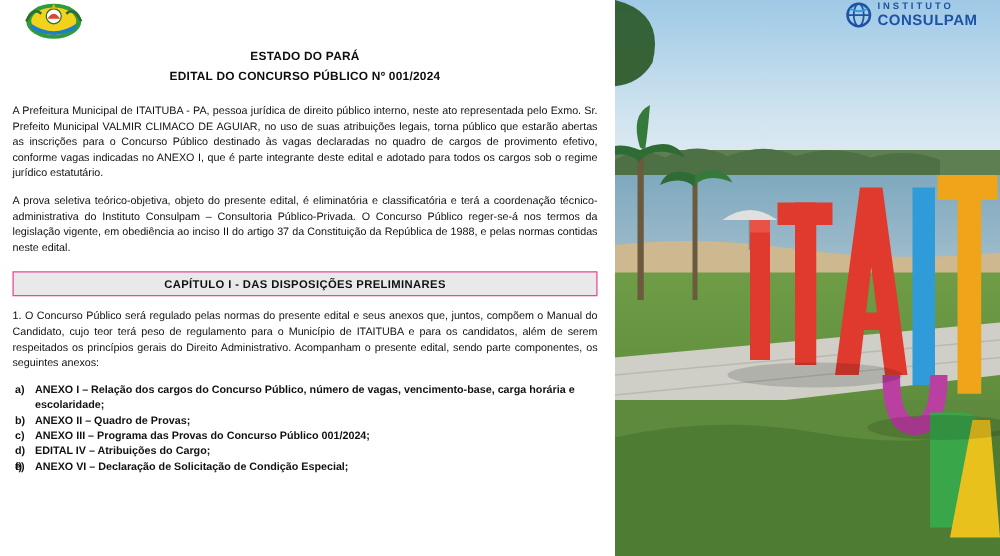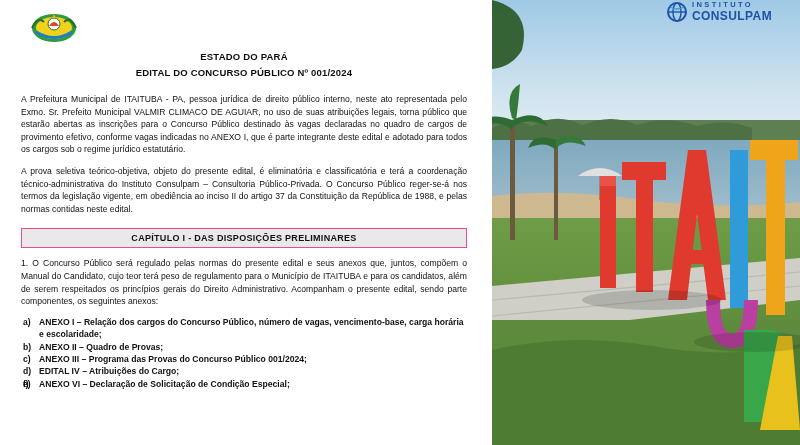--- a/index.html
+++ b/index.html
@@ -23,21 +23,21 @@
   }
 
   
   .doc {
     position: absolute;
     left: 0;
     top: 0;
     width: 492px;
     height: 445px;
     background: #ffffff;
-    padding: 11px;
+    padding: 0;
     box-sizing: border-box;
     overflow: hidden;
   }
 
   .doc-header {
     position: relative;
     height: 34px;
   }
 
   
@@ -116,21 +116,21 @@
     width: 308px;
     height: 445px;
     overflow: hidden;
     background: #7fb4d8;
   }
   .photo svg { display: block; }
 
   
   .consulpam {
     position: absolute;
-    right: 14px;
+    right: 4px;
     top: 0px;
     width: 120px;
     height: 26px;
     color: #1a4fa0;
     text-align: left;
   }
   .consulpam .cp-top {
     font-size: 7.5px;
     letter-spacing: 2.4px;
     font-weight: bold;

